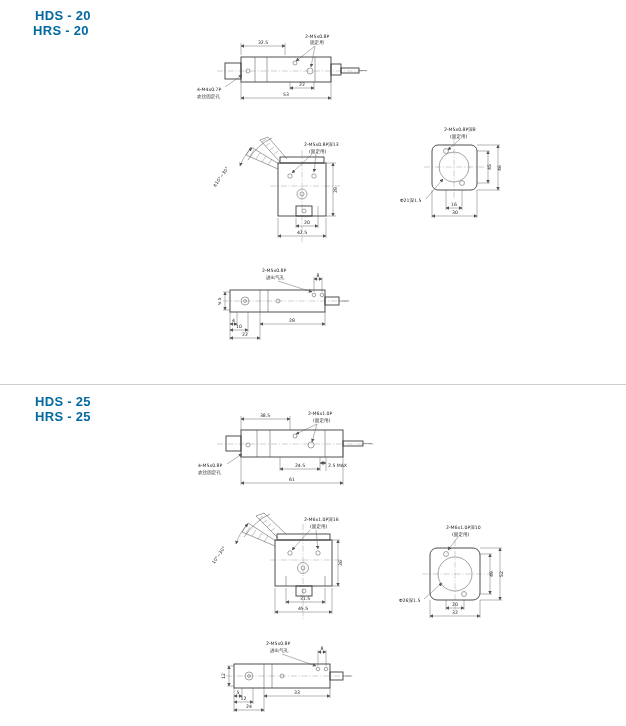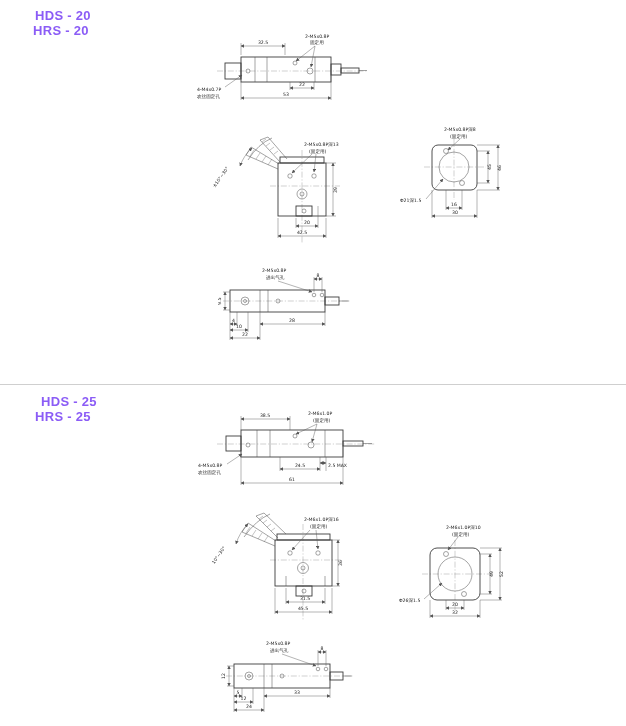--- a/index.html
+++ b/index.html
@@ -1,18 +1,18 @@
 <!DOCTYPE html>
 <html><head>
 <meta charset="utf-8">
 <style>
   *{box-sizing:border-box}
   body{margin:0;background:#fff;font-family:"Liberation Sans",sans-serif}
   #page{position:relative;width:626px;height:726px;background:#fff;overflow:hidden}
-  .heading{position:absolute;font-weight:bold;font-size:13px;color:#8b5cf6;letter-spacing:.3px}
+  .heading{position:absolute;font-weight:bold;font-size:13px;color:#0369a1;letter-spacing:.3px}
   .drawing{position:absolute}
   svg text{font-family:"DejaVu Sans",sans-serif;font-size:4.6px;fill:#222}
   .part{fill:none;stroke:#3c3c3c;stroke-width:.9}
   .thin{fill:none;stroke:#4a4a4a;stroke-width:.5}
   .cl{fill:none;stroke:#8a8a8a;stroke-width:.4;stroke-dasharray:6 1.8 1.2 1.8}
   .hatch{stroke:#6a6a6a;stroke-width:.4}
   .dim{stroke:#5a5a5a;stroke-width:.45;fill:none}
   .dima{marker-start:url(#arr);marker-end:url(#arr)}
   .lead{marker-end:url(#arr)}
   .divider{position:absolute;left:0;top:384px;width:626px;height:1px;background:#cfcfcf}
@@ -185,21 +185,21 @@
       <text transform="rotate(-90 3 37)" x="3" y="37" text-anchor="middle">9.5</text>
       <text x="15.5" y="58" text-anchor="middle">4</text>
       <text x="21" y="64" text-anchor="middle">10</text>
       <text x="27" y="72" text-anchor="middle">22</text>
       <text x="74" y="58" text-anchor="middle">28</text>
     </g>
   </svg>
 
   <div class="divider"></div>
 
-  <div class="heading" style="left:41px;top:394px">HDS - 25</div>
+  <div class="heading" style="left:35px;top:394px">HDS - 25</div>
   <div class="heading" style="left:35px;top:409px">HRS - 25</div>
 
   <svg class="drawing" style="left:195px;top:405px" width="195" height="95" viewBox="0 0 195 95">
     <g class="cl">
         <path d="M22,39 H180"></path>
       </g>
     <g class="part">
       <rect x="31" y="31" width="15" height="15"></rect>
       <rect x="46" y="25" width="102" height="27"></rect>
       <rect x="148" y="36" width="20" height="5"></rect>

